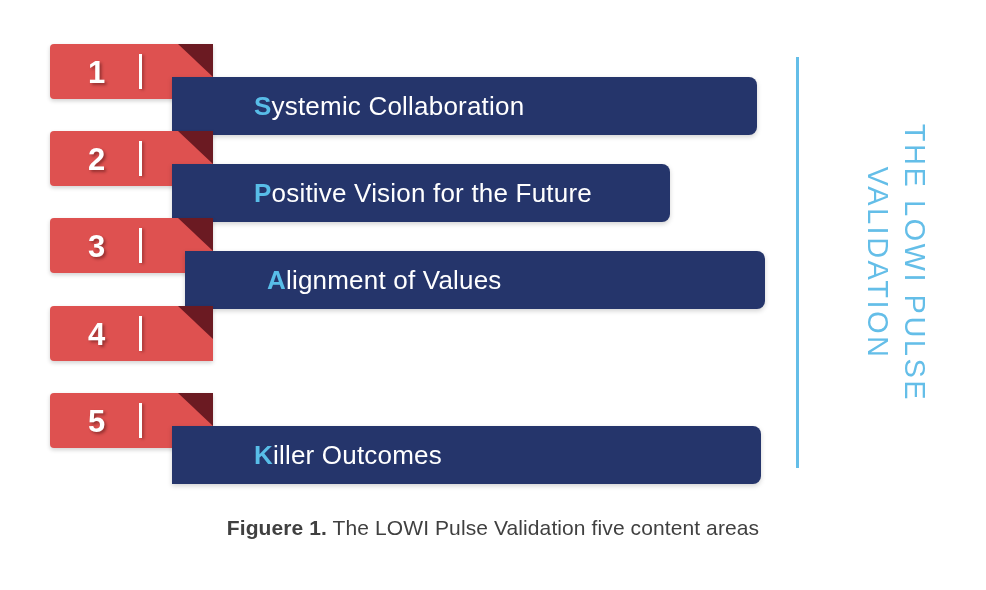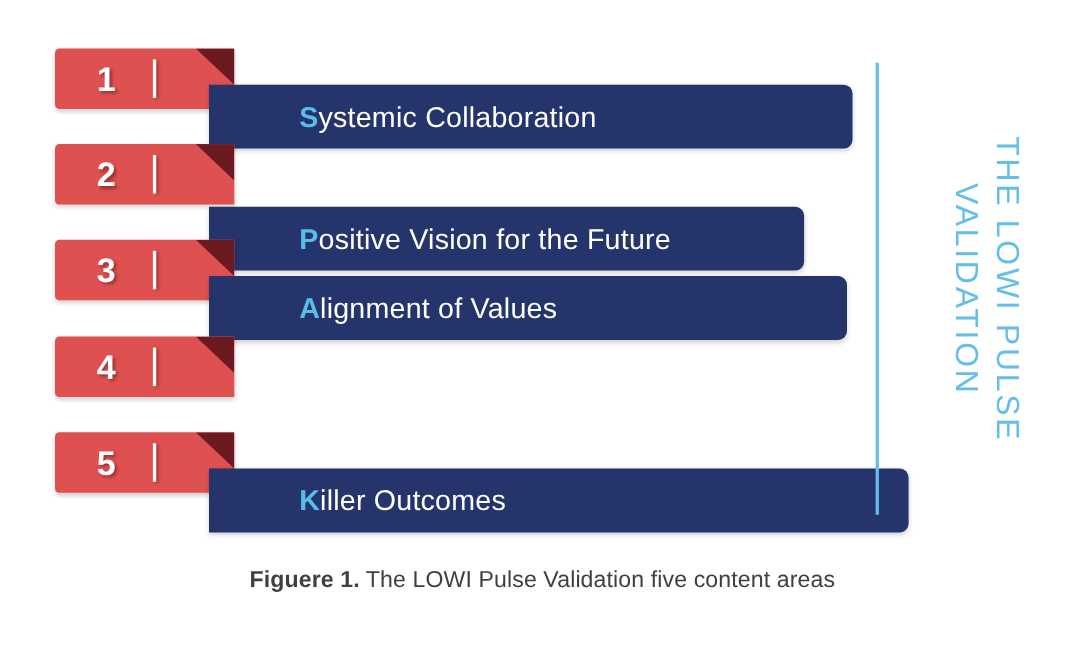--- a/index.html
+++ b/index.html
@@ -71,21 +71,21 @@
     top: 10px;
     width: 3px;
     height: 35px;
     background: #ffffff;
     box-shadow: 2px 1px 3px rgba(60,10,10,0.35);
   }
 
   
   .bar {
     position: absolute;
-    left: 190px;
+    left: 172px;
     top: 33px;
     height: 58px;
     background: #25356B;
     border-radius: 0 8px 8px 0;
     box-shadow: 0 2px 5px rgba(0,0,0,0.18);
     display: flex;
     align-items: center;
     overflow: hidden;
   }
   .bar-label {
@@ -161,48 +161,48 @@
         <div class="bar" style="width: 585px;">
           <div class="bar-label"><span class="initial">S</span><span>ystemic Collaboration</span></div>
         </div>
       </div>
       <div class="row" style="top: 131px;">
         <div class="ribbon">
           <div class="ribbon-num">2</div>
           <div class="ribbon-divider"></div>
         </div>
         <div class="ribbon-fold-shape" style="left: 178px; position: absolute; top: 0px;"></div>
-        <div class="bar" style="width: 541px; margin-top: 24px;">
+        <div class="bar" style="width: 498px;">
           <div class="bar-label"><span class="initial">P</span><span>ositive Vision for the Future</span></div>
         </div>
       </div>
       <div class="row" style="top: 218px;">
         <div class="ribbon">
           <div class="ribbon-num">3</div>
           <div class="ribbon-divider"></div>
         </div>
         <div class="ribbon-fold-shape" style="left: 178px; position: absolute; top: 0px;"></div>
-        <div class="bar" style="width: 580px;">
+        <div class="bar" style="width: 580px; margin-left: 13px;">
           <div class="bar-label"><span class="initial">A</span><span>lignment of Values</span></div>
         </div>
       </div>
       <div class="row" style="top: 306px;">
         <div class="ribbon">
           <div class="ribbon-num">4</div>
           <div class="ribbon-divider"></div>
         </div>
         <div class="ribbon-fold-shape" style="left: 178px; position: absolute; top: 0px;"></div>
       </div>
       <div class="row" style="top: 393px;">
         <div class="ribbon">
           <div class="ribbon-num">5</div>
           <div class="ribbon-divider"></div>
         </div>
         <div class="ribbon-fold-shape" style="left: 178px; position: absolute; top: 0px;"></div>
-        <div class="bar" style="width: 636px;">
+        <div class="bar" style="width: 589px;">
           <div class="bar-label"><span class="initial">K</span><span>iller Outcomes</span></div>
         </div>
       </div>
     </div>
 
   <div class="side-rule"></div>
 
   <div class="side-title">
     <div class="side-title-inner">
       <span>THE LOWI PULSE</span>

